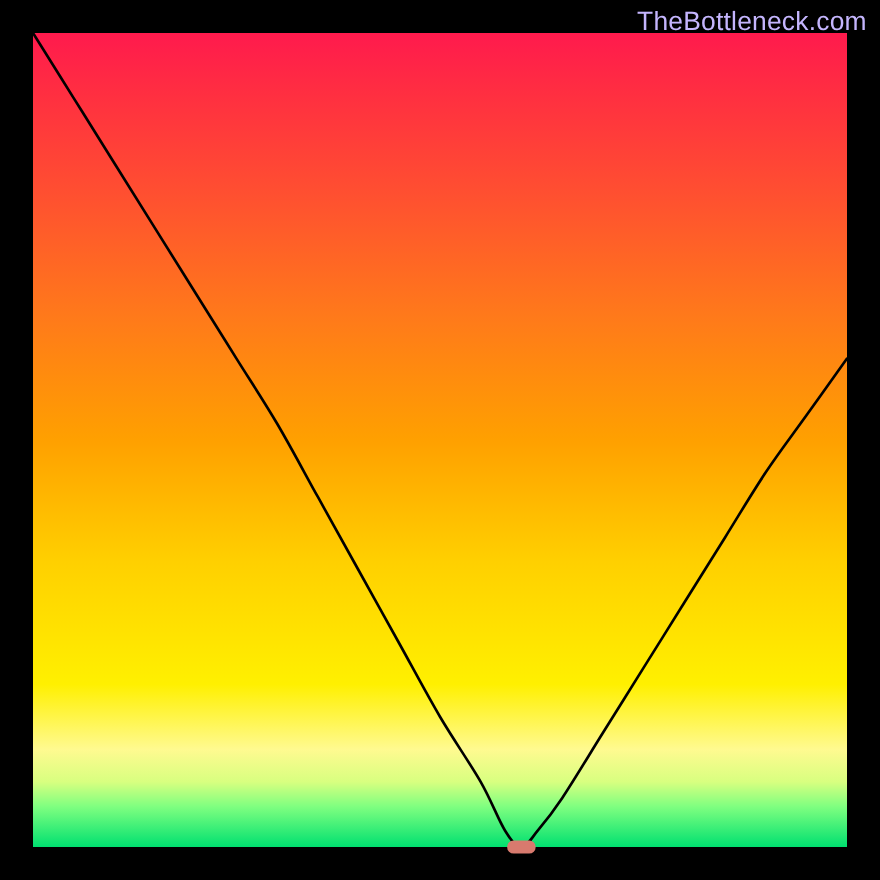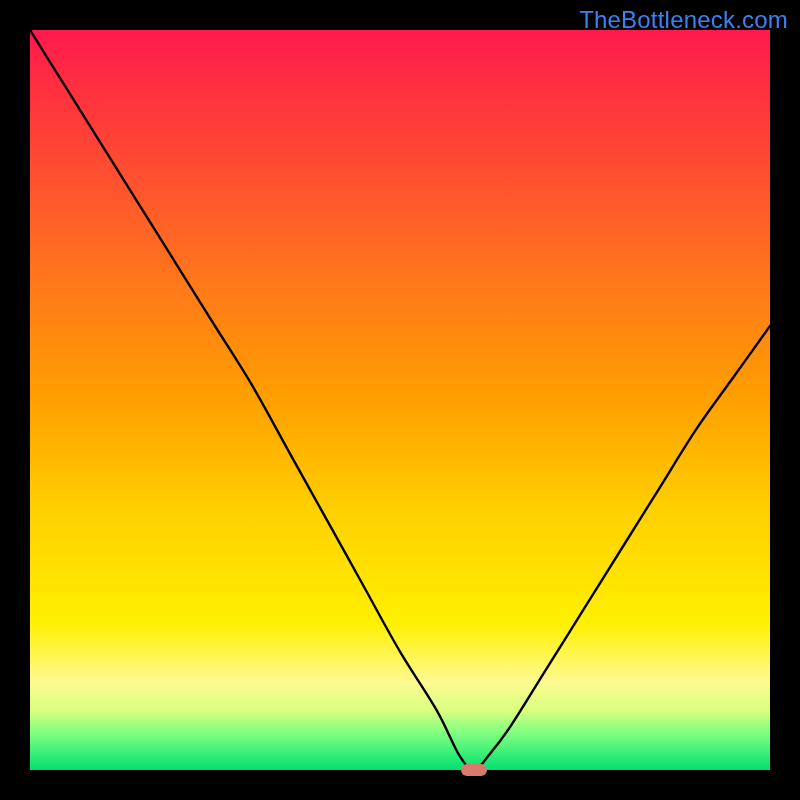--- a/index.html
+++ b/index.html
@@ -31,21 +31,21 @@
       #fff000 80%,
       #fffa90 88%,
       #d8ff80 92%,
       #80ff80 95%,
       #00e070 100%);
   }
   .watermark {
     position: absolute;
     top: 6px;
     right: 12px;
-    color: #3b82f6;
+    color: #c4b5fd;
     font-size: 24px;
     font-weight: 500;
     z-index: 10;
     letter-spacing: 0.2px;
   }
   svg.curve {
     position: absolute;
     left: 0;
     top: 0;
     width: 740px;

